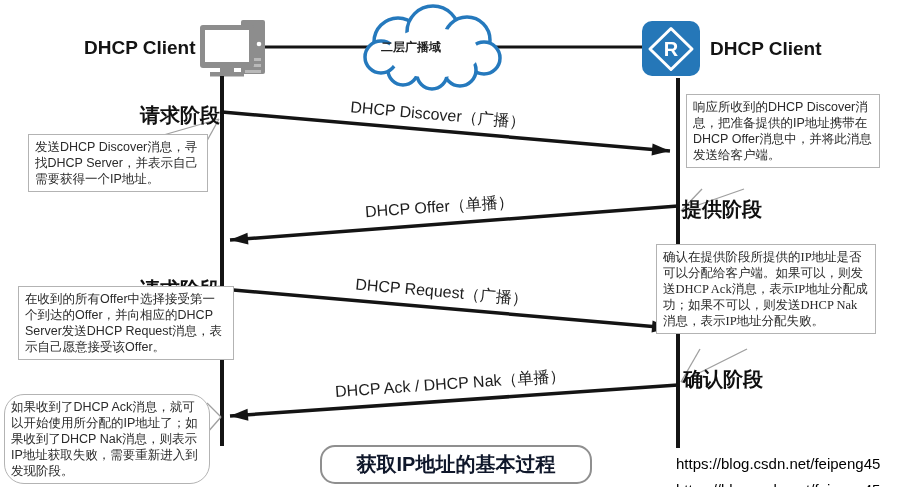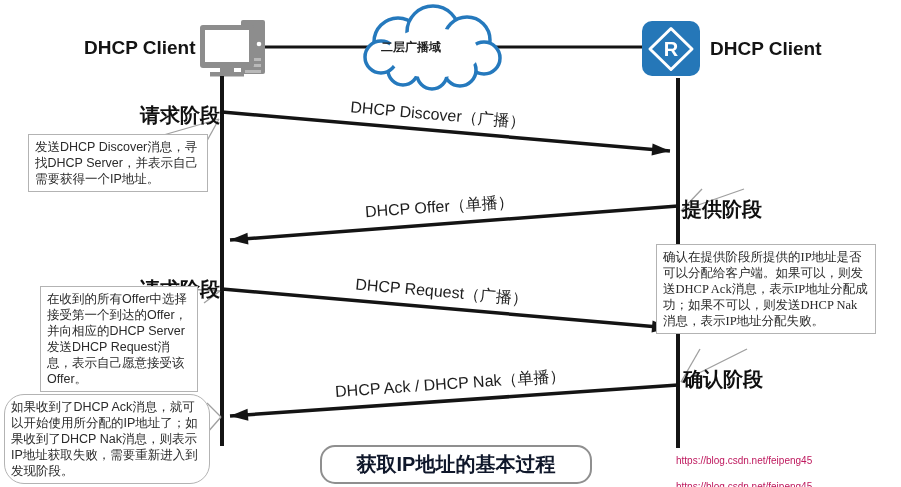--- a/index.html
+++ b/index.html
@@ -11,21 +11,21 @@
   .hdr{position:absolute;font-weight:bold;font-size:19px;color:#141414;white-space:nowrap;}
   .cloud-label{position:absolute;left:381px;top:39px;width:104px;text-align:left;
     font-weight:bold;font-size:12px;color:#222;}
   .phase{position:absolute;font-weight:bold;font-size:20px;color:#101010;white-space:nowrap;}
   .msg{position:absolute;font-size:16px;color:#1d1d1d;white-space:nowrap;}
   .note{position:absolute;border:1px solid #b3b3b3;background:#fff;color:#2a2a2a;
     font-size:12.5px;line-height:1.28;padding:4px 6px;box-sizing:border-box;}
   .title-box{position:absolute;left:320px;top:445px;width:268px;height:35px;
     border:2px solid #8f8f8f;border-radius:15px;display:flex;align-items:center;
     justify-content:center;font-size:20px;font-weight:bold;color:#0f172a;background:#fff;}
-  .watermark{position:absolute;font-size:10px;color:#be185d;white-space:nowrap;}
+  .watermark{position:absolute;font-size:15px;color:#000000;white-space:nowrap;}
 </style>
 </head>
 <body>
 
 <div class="stage">
 
   <svg class="diagram" width="901" height="487" viewBox="0 0 901 487">
     <defs>
       <marker id="ah" markerUnits="userSpaceOnUse" markerWidth="22" markerHeight="16" refX="19" refY="7" orient="auto">
         <path d="M1,1 L19,7 L1,13 Z" fill="#141414"></path>
@@ -94,21 +94,22 @@
   <div class="phase" style="left:682px;top:196px;">提供阶段</div>
   <div class="phase" style="right:681px;top:276px;">请求阶段</div>
   <div class="phase" style="left:683px;top:366px;">确认阶段</div>
 
   <div class="msg" style="left:350px;top:105px;transform:rotate(5deg);">DHCP Discover（广播）</div>
   <div class="msg" style="left:365px;top:197px;transform:rotate(-4deg);">DHCP Offer（单播）</div>
   <div class="msg" style="left:355px;top:282px;transform:rotate(5deg);">DHCP Request（广播）</div>
   <div class="msg" style="left:335px;top:374px;transform:rotate(-4deg);">DHCP Ack / DHCP Nak（单播）</div>
 
   <div class="note" style="left:28px;top:134px;width:180px;">发送DHCP Discover消息，寻找DHCP Server，并表示自己需要获得一个IP地址。</div>
-  <div class="note" style="left:40px;top:286px;width:158px;">在收到的所有Offer中选择接受第一个到达的Offer，并向相应的DHCP Server发送DHCP Request消息，表示自己愿意接受该Offer。</div>
+  <div class="note" style="left:686px;top:94px;width:194px;">响应所收到的DHCP Discover消息，把准备提供的IP地址携带在DHCP Offer消息中，并将此消息发送给客户端。</div>
+  <div class="note" style="left:18px;top:286px;width:216px;">在收到的所有Offer中选择接受第一个到达的Offer，并向相应的DHCP Server发送DHCP Request消息，表示自己愿意接受该Offer。</div>
   <div class="note" style="left:656px;top:244px;width:220px;font-family:Liberation Serif, serif;">确认在提供阶段所提供的IP地址是否可以分配给客户端。如果可以，则发送DHCP Ack消息，表示IP地址分配成功；如果不可以，则发送DHCP Nak消息，表示IP地址分配失败。</div>
   <div class="note" style="left:4px;top:394px;width:206px;border-radius:20px;">如果收到了DHCP Ack消息，就可以开始使用所分配的IP地址了；如果收到了DHCP Nak消息，则表示IP地址获取失败，需要重新进入到发现阶段。</div>
 
   <div class="title-box">
     <span>获取IP地址的基本过程</span>
   </div>
 
   <div class="watermark" style="left:676px;top:455px;">https://blog.csdn.net/feipeng45</div>
   <div class="watermark" style="left:676px;top:481px;">https://blog.csdn.net/feipeng45</div>
 

